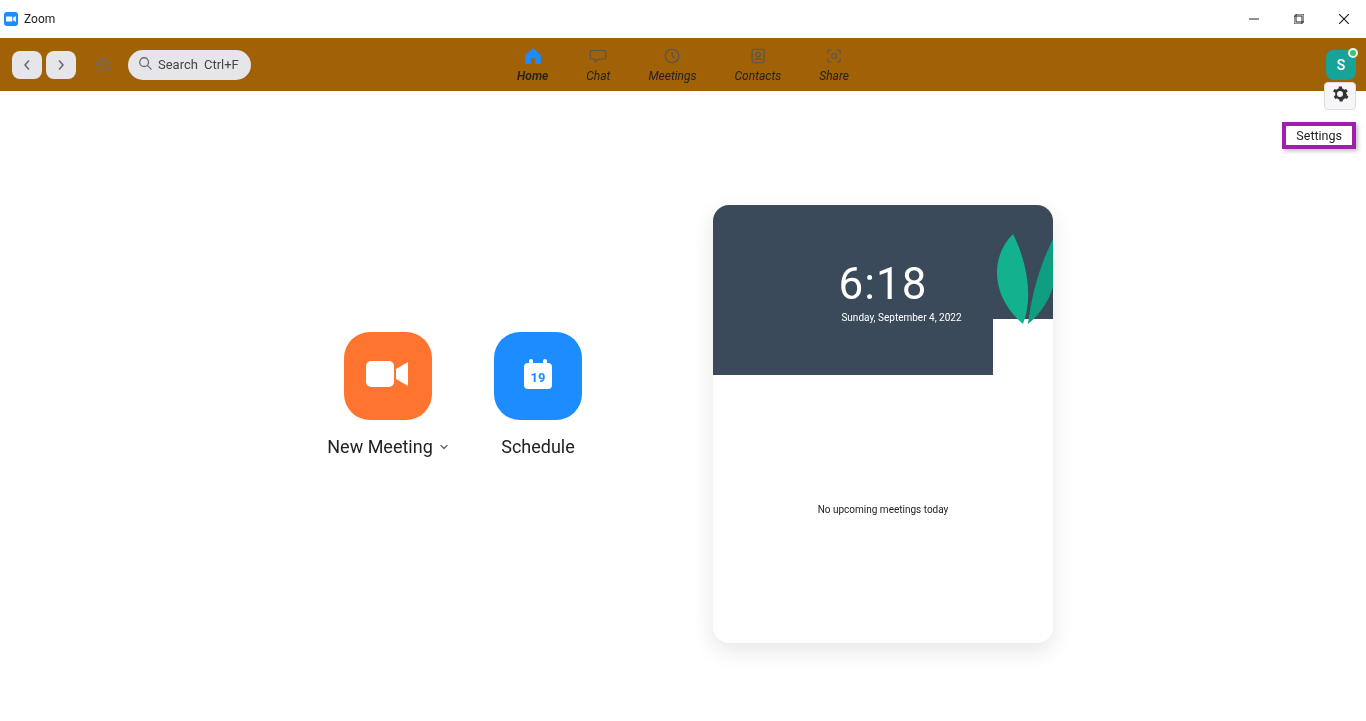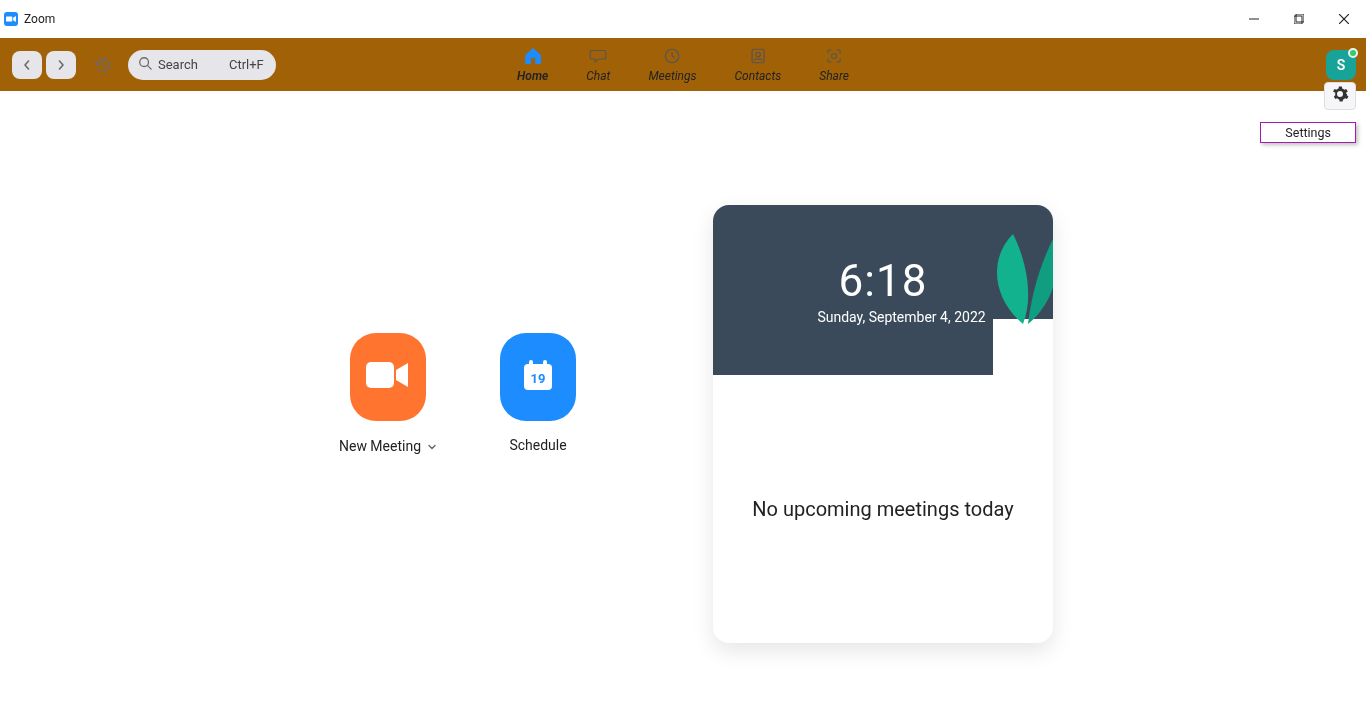--- a/index.html
+++ b/index.html
@@ -15,55 +15,55 @@
   .win-btn { width: 45px; height: 22px; display: flex; align-items: center; justify-content: center;}
   .win-btn svg { width: 10px; height: 10px; }
 
   
   .toolbar { height: 53px; background: #a16207; display: flex; align-items: center; position: relative; padding: 0 10px; }
   .nav-group { display: flex; gap: 4px; align-items: center; margin-left: 2px; }
   .nav-btn { width: 30px; height: 28px; background: #e5e5ea; border-radius: 8px; display: flex; align-items: center; justify-content: center; }
   .hist-btn { width: 30px; height: 28px; display: flex; align-items: center; justify-content: center; margin-left: 8px;}
   .search-pill { height: 30px; background: #e5e5ea; border-radius: 15px; display: flex; align-items: center; padding: 0 12px 0 10px; margin-left: 10px; gap: 6px; }
   .search-pill .lbl { font-size: 13px; color: #444; }
-  .search-pill .hint { font-size: 13px; color: #444; margin-left: 25px;}
+  .search-pill .hint { font-size: 13px; color: #444; margin-left: 0;}
 
   .tabs { position: absolute; left: 50%; transform: translateX(-50%); display: flex; gap: 30px; align-items:flex-end; height:100%;}
   .tab { display: flex; flex-direction: column; align-items: center; justify-content: center; gap: 2px; height:100%; padding: 4px 4px 6px;}
   .tab .ticon { height: 22px; display:flex; align-items:center; justify-content:center; }
   .tab .tlabel { font-size: 12px; color: #222; font-style: italic; }
   .tab.active .tlabel { font-weight: 600; }
   .tab.active svg { fill: #1d8cff; stroke: #1d8cff; }
 
   .avatar-wrap { margin-left: auto; position: relative; }
   .avatar { width: 30px; height: 30px; border-radius: 8px; background: #17a398; color: #fff; display:flex; align-items:center; justify-content:center; font-size:14px; font-weight:600; }
   .presence { position:absolute; top:-2px; right:-2px; width:10px; height:10px; background:#2ecc71; border:2px solid #f1f1f4; border-radius:50%; }
 
   
   .gear-wrap { position:absolute; top: 82px; right: 10px; }
   .gear-btn { width: 32px; height: 28px; border:1px solid #ddd; background:#f6f6f8; border-radius:4px; display:flex; align-items:center; justify-content:center;}
-  .tooltip { position:absolute; top: 40px; right:0; background:#fff; border:1px solid #a21caf; box-shadow: 2px 2px 4px rgba(0,0,0,0.25); padding: 2px 24px; font-size:12.5px; color:#222; white-space:nowrap;}
+  .tooltip { position:absolute; top: 40px; right:0; background:#fff; border:4px solid #a21caf; box-shadow: 2px 2px 4px rgba(0,0,0,0.25); padding: 2px 10px; font-size:12.5px; color:#222; white-space:nowrap;}
 
   
   .main { display:flex; align-items:center; justify-content:center; gap: 100px; height: calc(721px - 75px); padding-top: 20px;}
   .actions-grid { display:grid; grid-template-columns: 150px 150px; grid-template-rows: auto auto; gap: 60px 0px; }
   .act { display:flex; flex-direction:column; align-items:center; gap:16px;}
-  .act-btn { width: 76px; height: 88px; border-radius: 26px; display:flex; align-items:center; justify-content:center; }
+  .act-btn { width: 88px; height: 88px; border-radius: 26px; display:flex; align-items:center; justify-content:center; }
   .act-btn.orange { background:#ff742e; }
   .act-btn.blue { background:#1d8cff; }
   .act-label-row { display:flex; align-items:center; gap:6px;}
-  .act-label { font-size: 14px; color:#222; }
+  .act-label { font-size: 18px; color:#222; }
 
   
   .panel { width: 340px; height: 438px; border-radius: 16px; box-shadow: 0 8px 22px rgba(0,0,0,0.10); overflow:hidden; display:flex; flex-direction:column;}
   .panel-top { height: 170px; background:#3a4a5a; position:relative; display:flex; flex-direction:column; align-items:center; justify-content:center; color:#fff; overflow:hidden;}
   .clock { font-size: 44px; font-weight:400; letter-spacing:1px;}
-  .date { font-size: 14px; margin-top:2px;margin-left:37px;}
+  .date { font-size: 10px; margin-top:2px;margin-left:37px;}
   .panel-bottom { flex:1; display:flex; align-items:center; justify-content:center;}
-  .empty-msg { font-size:20px; color:#222;}
+  .empty-msg { font-size:10px; color:#222;}
 
   .plant { position:absolute; right:-10px; bottom:-4px; width:90px; height:150px;}
 </style>
 </head>
 <body>
 
 <div class="titlebar">
   <div class="titlebar-left">
     <span class="app-icon">
       <svg viewBox="0 0 24 16">

